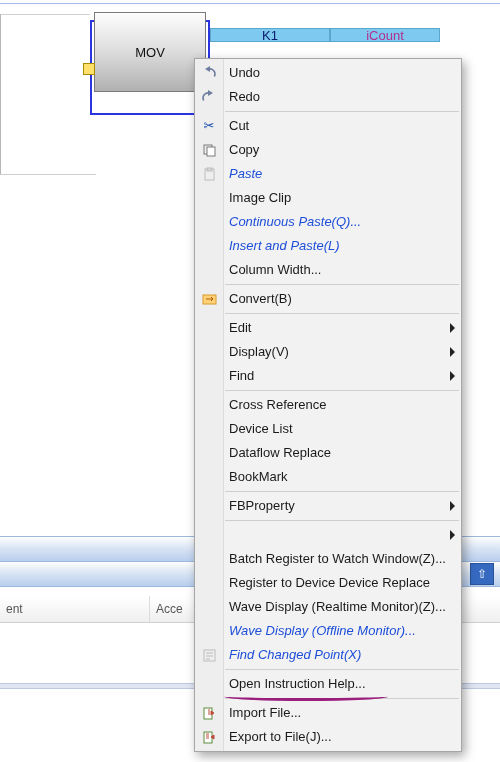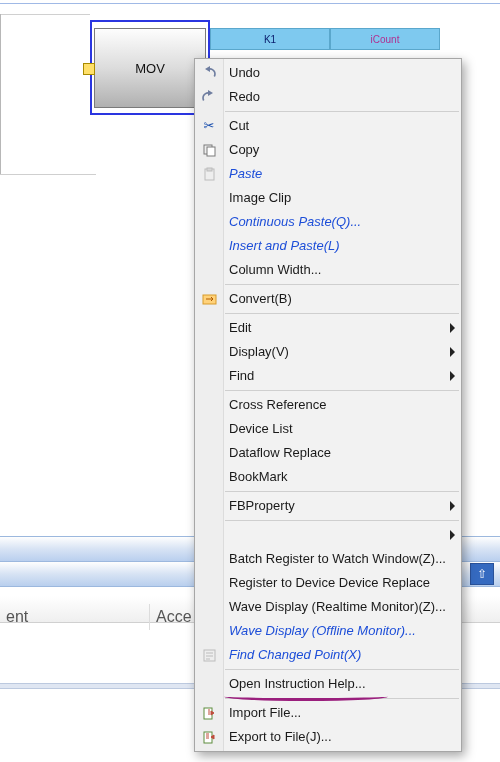--- a/index.html
+++ b/index.html
@@ -45,21 +45,21 @@
     position: absolute;
     left: 90px; top: 20px;
     width: 120px; height: 95px;
     border: 2px solid #2a35e0;
     box-sizing: border-box;
     background: #fff;
   }
 
   .mov-block {
     position: absolute;
-    left: 94px; top: 28px;
+    left: 94px; top: 12px;
     width: 112px; height: 80px;
     background: linear-gradient(to bottom, #fdfdfd, #dcdcdc, #b0b0b0);
     border: 1px solid #7a7a7a;
     display: flex;
     align-items: center;
     justify-content: center;
     font-size: 13px;
     color: #111;
     box-sizing: border-box;
   }
@@ -68,28 +68,28 @@
     position: absolute;
     width: 10px; height: 10px;
     background: #ffe06a;
     border: 1px solid #a98b00;
     left: 83px; top: 63px;
   }
 
   .hdr-cell {
     position: absolute;
     top: 28px;
-    height: 22px;
+    height: 14px;
     background: #7ec9ef;
     border: 1px solid #5aa7cc;
     box-sizing: border-box;
     display: flex;
     align-items: center;
     justify-content: center;
-    font-size: 10px;
+    font-size: 13px;
   }
   .hdr-k1 { left: 210px; width: 120px; color: #0a1c6b; }
   .hdr-icount { left: 330px; width: 110px; color: #b03090; }
 
   
   .grid-line {
     position: absolute;
     left: 0; top: 174px;
     width: 96px;
     height: 1px;
@@ -132,24 +132,24 @@
   .colhdrs {
     position: absolute;
     left: 0; top: 596px;
     width: 500px;
     height: 26px;
     background: linear-gradient(to bottom, #ffffff, #efefef);
     border-bottom: 1px solid #d0d0d0;
   }
   .colhdrs .ch {
     position: absolute;
-    top: 8px;
+    top: 0;
     height: 26px;
     line-height: 26px;
-    font-size: 16px;
+    font-size: 12px;
     color: #555;
     border-right: 1px solid #dcdcdc;
     padding-left: 6px;
     box-sizing: border-box;
   }
   .ch.a { left: 0;   width: 150px; text-align: left; }
   .ch.b { left: 150px; width: 56px; }
 
   .lower-split {
     position: absolute;

